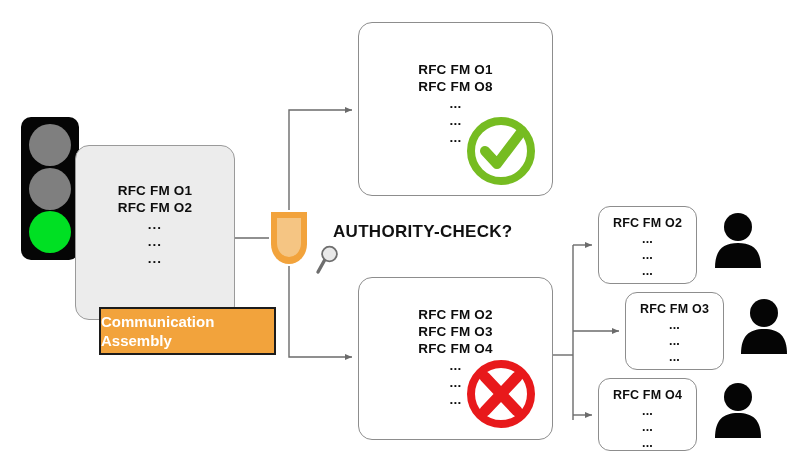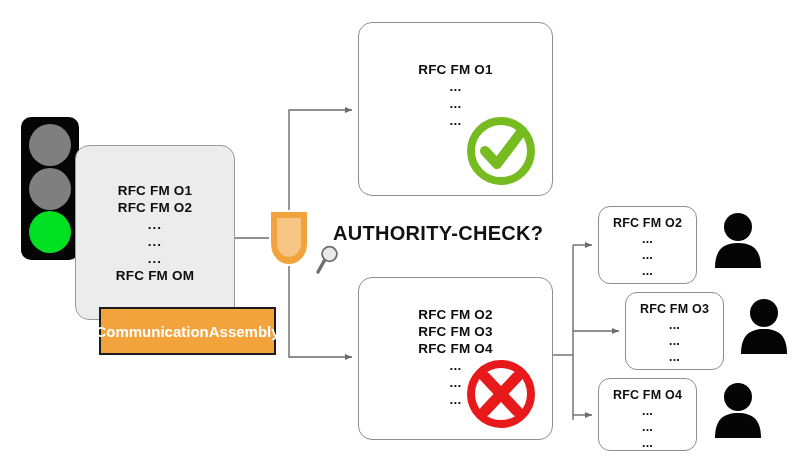--- a/index.html
+++ b/index.html
@@ -73,22 +73,22 @@
     top: 307px;
     width: 177px;
     height: 48px;
     background: #f2a33c;
     border: 2px solid #1c1c1c;
     box-sizing: border-box;
     color: #ffffff;
     font-size: 15px;
     font-weight: bold;
     display: flex;
-    flex-direction: row;
-    align-items: center;
+    flex-direction: column;
+    align-items: flex-start;
     justify-content: center;
     line-height: 19px;
     text-align: center;
   }
 
   
   .shield {
     position: absolute;
     left: 269px;
     top: 210px;
@@ -99,21 +99,21 @@
     position: absolute;
     left: 313px;
     top: 243px;
     width: 30px;
     height: 34px;
   }
   .authority-label {
     position: absolute;
     left: 333px;
     top: 222px;
-    font-size: 20px;
+    font-size: 17px;
     font-weight: bold;
     color: #111111;
     letter-spacing: 0.3px;
     white-space: nowrap;
   }
 
   
   .result-box {
     position: absolute;
     background: #ffffff;
@@ -224,21 +224,20 @@
     <div class="tl-lamp on  l3"></div>
   </div>
 
   <div class="comm-panel">
     <div class="comm-panel-list">
       <div>RFC FM O1</div>
       <div>RFC FM O2</div>
       <div class="dots">...</div>
       <div class="dots">...</div>
       <div class="dots">...</div>
-      <div>RFC FM OM</div>
     </div>
   </div>
 
   <div class="comm-assembly">
     <span>Communication</span>
     <span>Assembly</span>
   </div>
 
   <div class="shield">
     <svg viewBox="0 0 40 56" xmlns="http://www.w3.org/2000/svg">
@@ -252,20 +251,21 @@
       <line x1="12.5" y1="15.5" x2="5" y2="29" stroke="#6e6e6e" stroke-width="3.4" stroke-linecap="round"></line>
       <circle cx="16.5" cy="11" r="7.4" fill="#e9e9e9" stroke="#6e6e6e" stroke-width="1.8"></circle>
     </svg>
   </div>
 
   <div class="authority-label">AUTHORITY-CHECK?</div>
 
   <div class="result-box top">
     <div class="result-list">
       <div>RFC FM O1</div>
+      <div>RFC FM O8</div>
       <div class="dots">...</div>
       <div class="dots">...</div>
       <div class="dots">...</div>
     </div>
     <div class="verdict">
       <svg viewBox="0 0 76 76" xmlns="http://www.w3.org/2000/svg">
         <circle cx="38" cy="38" r="30" fill="none" stroke="#76bc21" stroke-width="8"></circle>
         <path d="M22,38 L34,51 L59,18" fill="none" stroke="#76bc21" stroke-width="10" stroke-linecap="round" stroke-linejoin="round"></path>
       </svg>
     </div>

